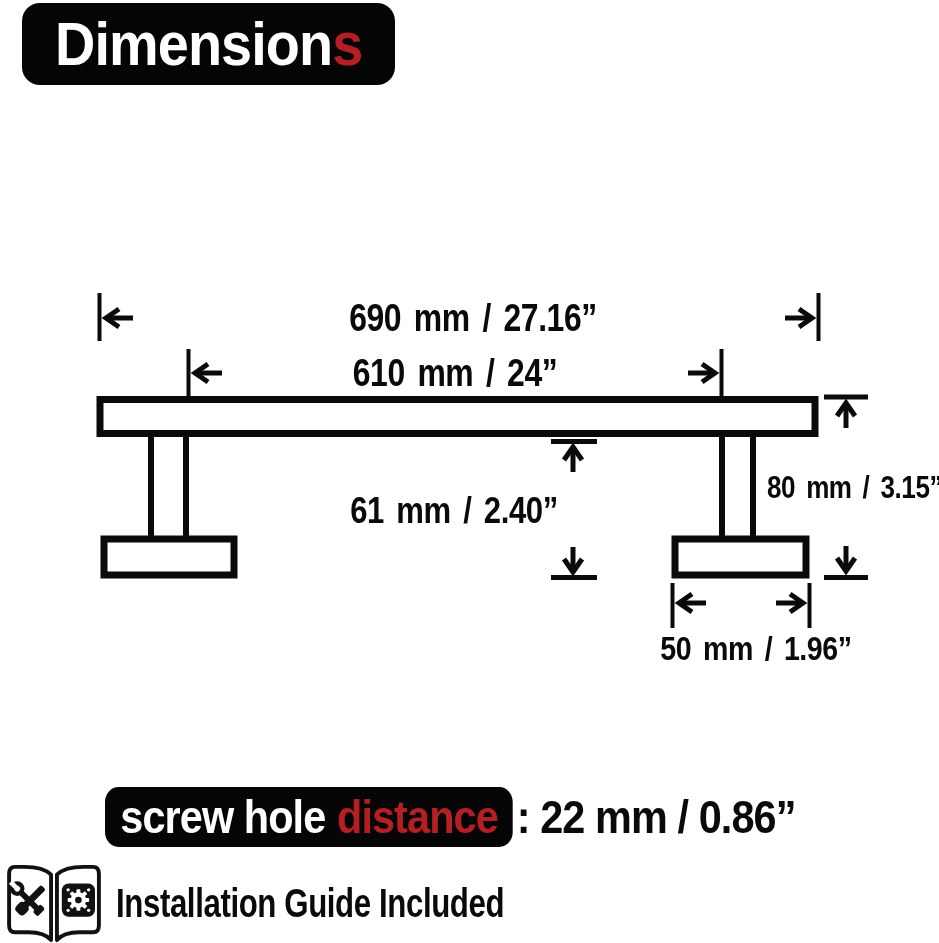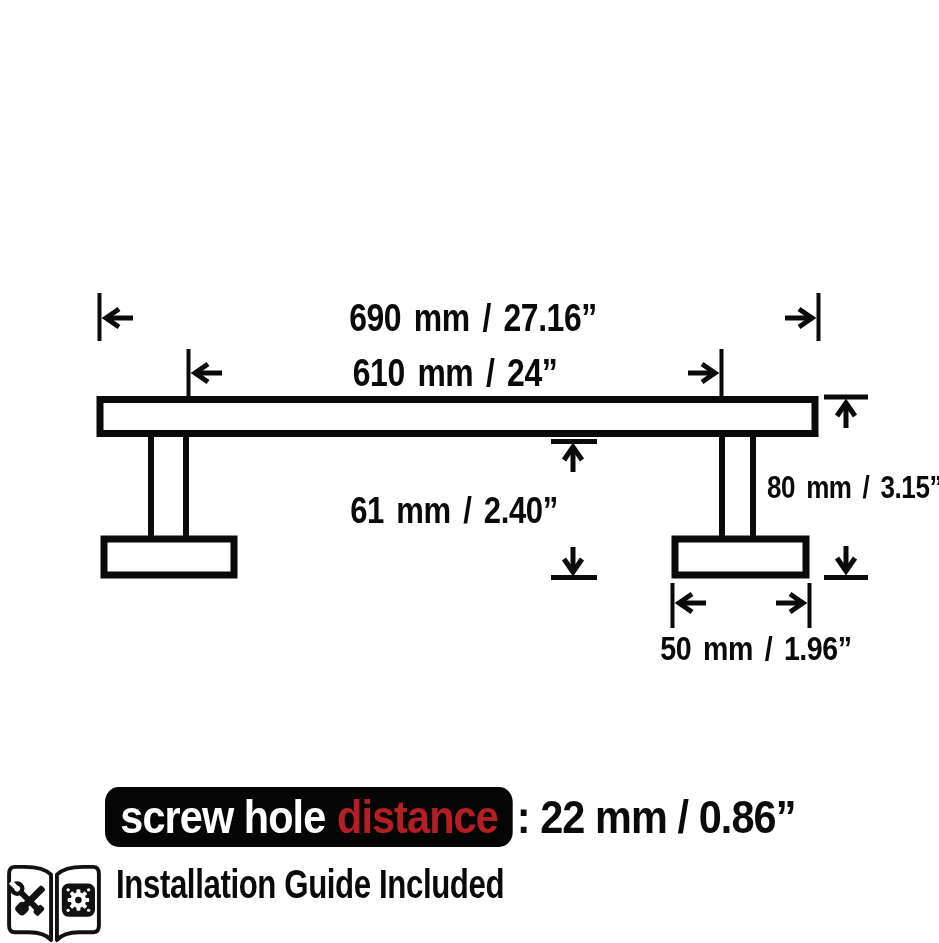--- a/index.html
+++ b/index.html
@@ -38,32 +38,35 @@
     white-space:nowrap;
   }
   .screw-box{
     background:#050505;border-radius:15px;height:60px;padding:0 17px;
     display:flex;align-items:center;
   }
   .screw-box .w{color:#ffffff;font-weight:700;font-size:46px;letter-spacing:-1px;}
   .screw-box .r{color:#b51f24;font-weight:700;font-size:46px;letter-spacing:-1px;margin-left:13px;}
   .screw-value{color:#0a0a0a;font-weight:700;font-size:46px;letter-spacing:-1px;margin-left:4px;}
   
-  .footer{position:absolute;left:2px;top:862px;display:flex;align-items:flex-start;}
+  .footer{position:absolute;left:2px;top:862px;display:flex;align-items:center;}
   .book-icon{width:104px;height:82px;flex:0 0 auto;}
   .footer-text{
     font-weight:700;font-size:40px;letter-spacing:-.5px;white-space:nowrap;
     transform:scaleX(.78);transform-origin:left center;margin-left:10px;color:#0a0a0a;
   }
 </style>
 </head>
 <body>
 
 <div class="page">
 
+  <div class="title-box">
+    <span class="title-text"><span>Dimension</span><span class="accent">s</span></span>
+  </div>
 
   <svg class="diagram" viewBox="0 0 939 943">
     <defs>
       <g id="arrL" class="ln arr">
         <line x1="30" y1="0" x2="3" y2="0"></line>
         <polyline points="16,-9 3,0 16,9"></polyline>
       </g>
       <g id="arrR" class="ln arr">
         <line x1="-30" y1="0" x2="-3" y2="0"></line>
         <polyline points="-16,-9 -3,0 -16,9"></polyline>

